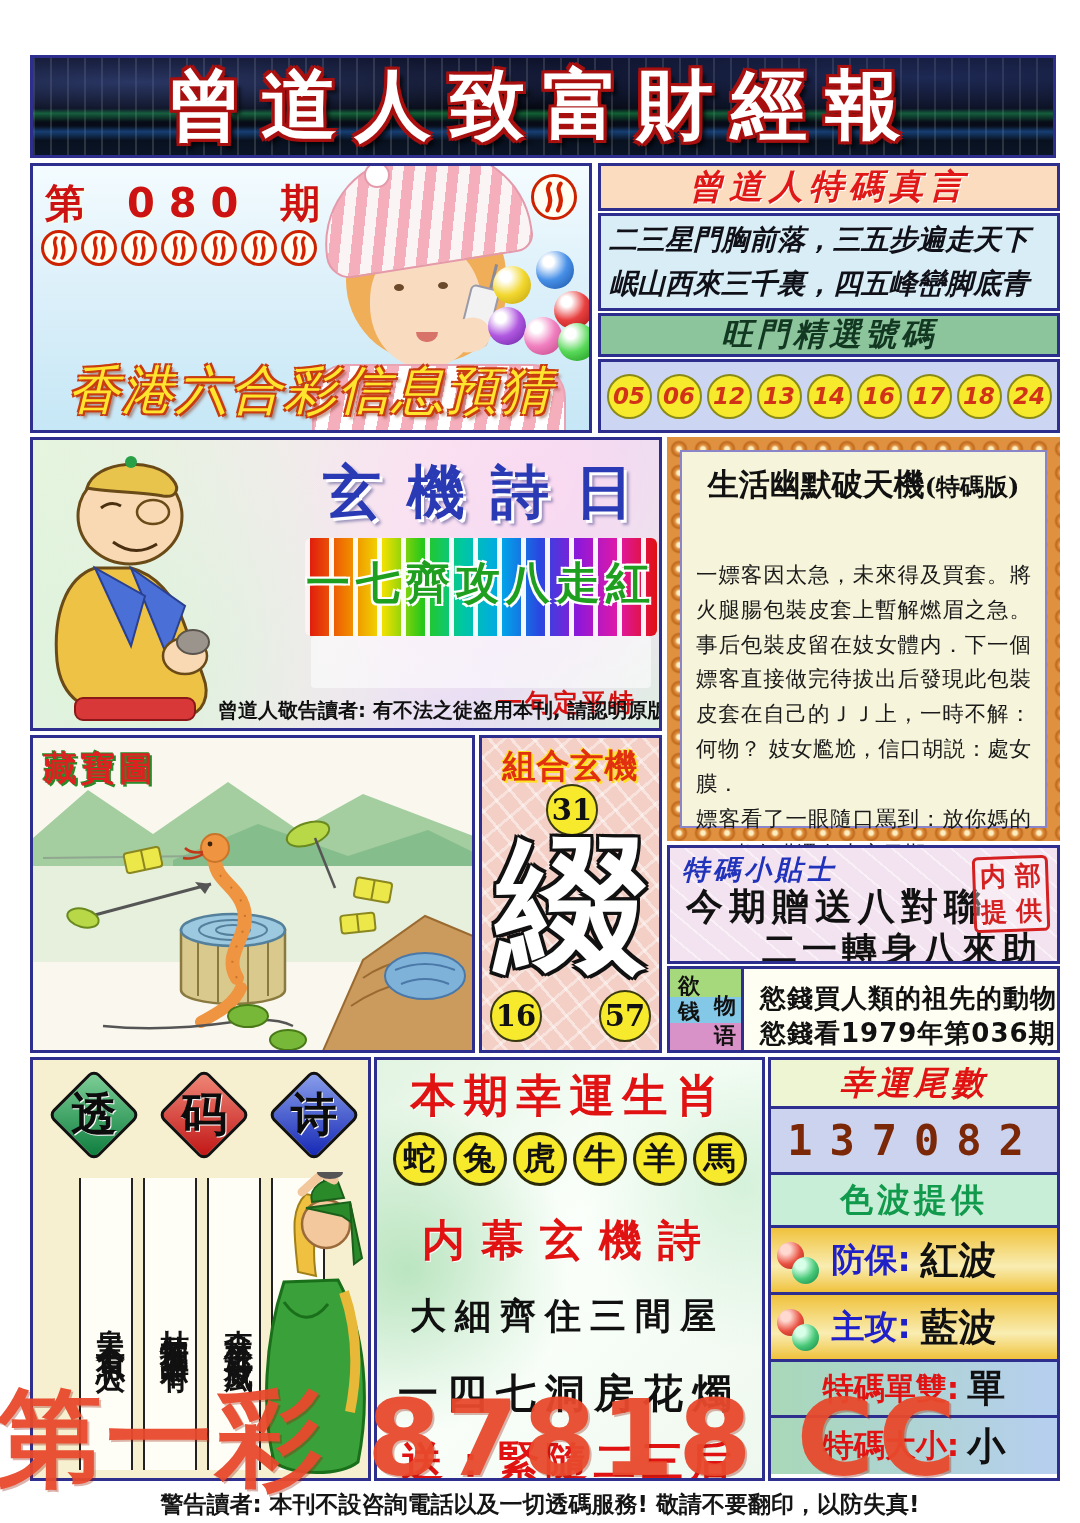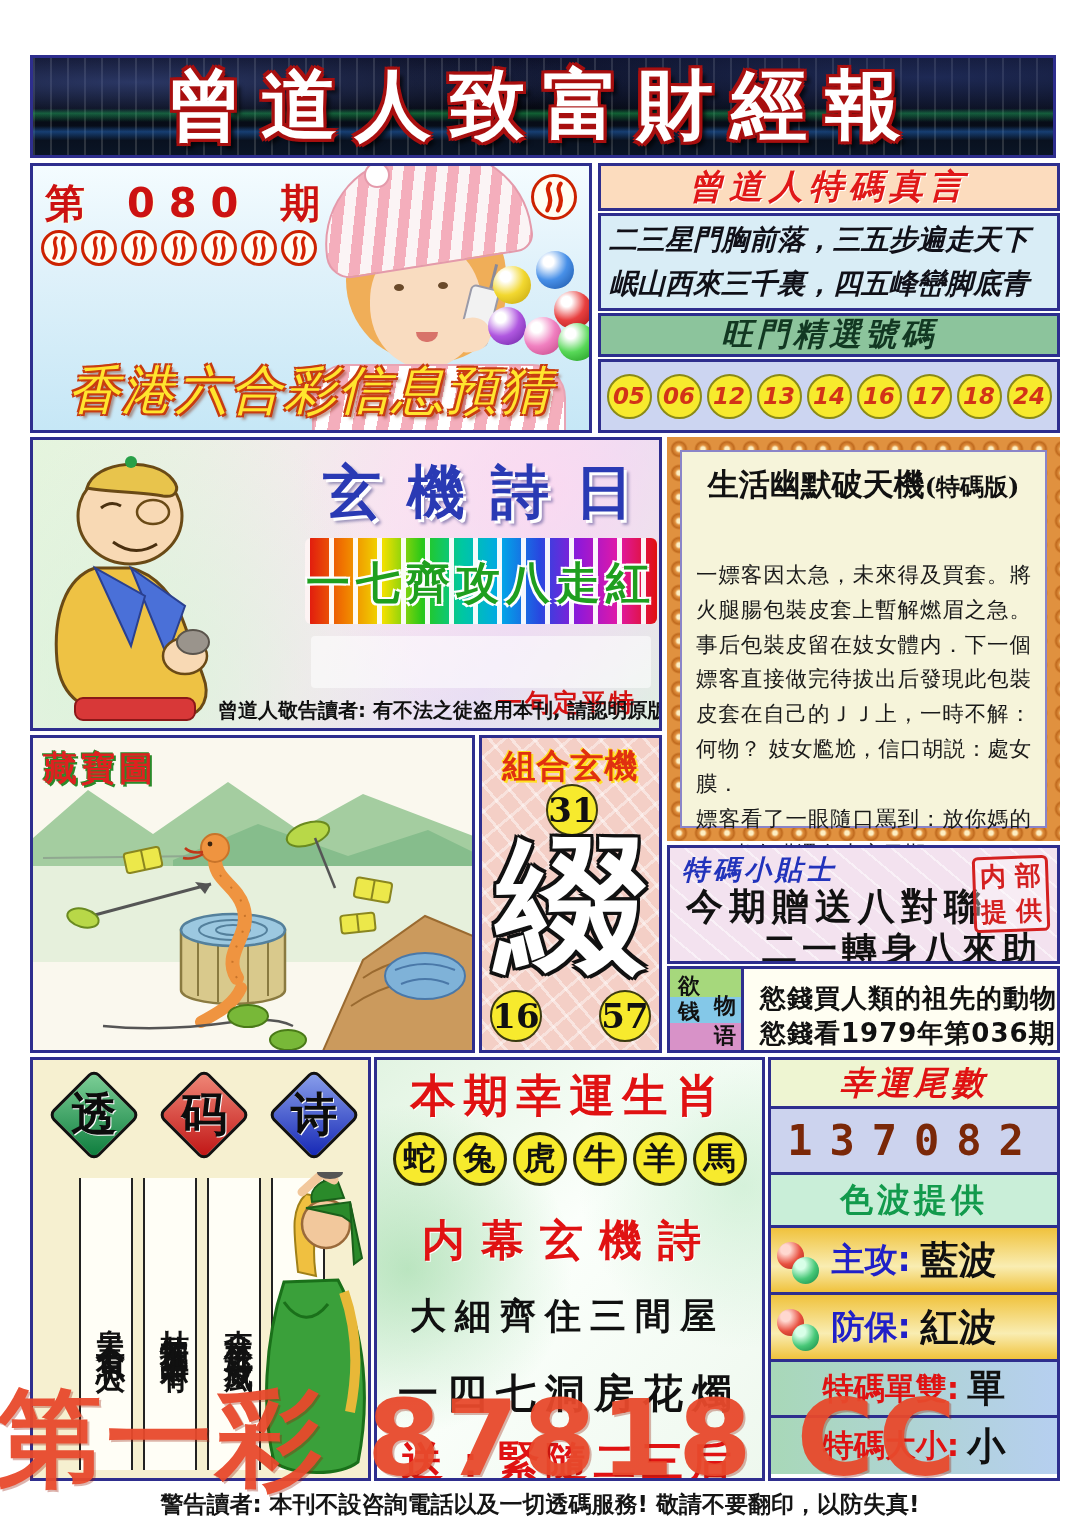--- a/index.html
+++ b/index.html
@@ -80,21 +80,21 @@
 
   
   .mystic{left:30px;top:437px;width:632px;height:294px;
     background:
       radial-gradient(circle at 82% 18%, rgba(255,215,240,.75), transparent 45%),
       radial-gradient(circle at 15% 85%, rgba(215,245,215,.8), transparent 50%),
       linear-gradient(120deg,#e6f5de,#f7e7f2 52%,#e6dff4 75%,#dff0e2);overflow:hidden;padding-left:16px;}
   .mystic-title{position:absolute;left:290px;top:14px;font-size:58px;font-weight:bold;color:#2a3ab4;
     letter-spacing:26px;white-space:nowrap;font-family:"DejaVu Serif","Liberation Serif",serif;
     text-shadow:3px 3px 0 #fff,5px 5px 3px rgba(40,40,120,.45);}
-  .rainbow{position:absolute;left:272px;top:98px;width:352px;height:86px;border-radius:6px;
+  .rainbow{position:absolute;left:272px;top:98px;width:352px;height:98px;border-radius:6px;
     background:
       repeating-linear-gradient(90deg, rgba(255,255,255,.95) 0 5px, transparent 5px 24px),
       linear-gradient(90deg,#e01010,#f07800,#f0e000,#28c818,#00c8a0,#00a8e8,#2848e0,#9018d8,#e018a8,#e01010);}
   .rainbow span{position:absolute;left:0;right:0;top:16px;text-align:center;font-size:44px;font-weight:bold;
     color:#1f9f1f;letter-spacing:6px;font-family:"DejaVu Serif","Liberation Serif",serif;
     text-shadow:2px 2px 0 #fff,-2px -2px 0 #fff,2px -2px 0 #fff,-2px 2px 0 #fff;}
   .fadedline{position:absolute;left:278px;top:196px;width:340px;height:52px;background:rgba(255,255,255,.55);
     border-radius:4px;}
   .tagline{position:absolute;right:22px;top:246px;font-size:25px;font-weight:bold;color:#d41212;
     font-family:"DejaVu Serif","Liberation Serif",serif;letter-spacing:3px;}
@@ -123,21 +123,21 @@
   .combo{left:479px;top:735px;width:183px;height:318px;
     background:
       repeating-linear-gradient(50deg, rgba(255,255,255,.45) 0 3px, transparent 3px 17px),
       repeating-linear-gradient(-40deg, rgba(255,255,255,.4) 0 3px, transparent 3px 21px),
       #f4cfc6;overflow:hidden;}
   .combo-title{position:absolute;left:0;right:0;top:6px;text-align:center;font-size:33px;font-weight:bold;
     color:#e03010;white-space:nowrap;letter-spacing:1px;
     text-shadow:2px 2px 0 #ffe020,-1px -1px 0 #ffe020;}
   .cball{position:absolute;width:52px;height:52px;border-radius:50%;background:#f7ea2d;border:2px solid #3a3a10;
     box-sizing:border-box;display:flex;align-items:center;justify-content:center;
-    font-size:34px;font-weight:bold;color:#111;font-family:"DejaVu Serif","Liberation Serif",serif;}
+    font-size:29px;font-weight:bold;color:#111;font-family:"DejaVu Serif","Liberation Serif",serif;}
   .combo-char{position:absolute;left:0;right:0;top:84px;text-align:center;font-size:150px;font-weight:bold;
     color:#fff;font-family:"DejaVu Serif","Liberation Serif",serif;line-height:1.1;
     text-shadow:3px 3px 0 #111,-3px -3px 0 #111,3px -3px 0 #111,-3px 3px 0 #111,0 3px 0 #111,0 -3px 0 #111,3px 0 0 #111,-3px 0 0 #111;}
 
   
   .tips{left:667px;top:845px;width:393px;height:119px;
     background:
       repeating-linear-gradient(40deg, rgba(255,255,255,.5) 0 2px, transparent 2px 19px),
       #f3e2ef;overflow:hidden;}
   .tips-title{position:absolute;left:12px;top:4px;font-size:27px;font-weight:bold;font-style:italic;color:#2233bb;
@@ -483,30 +483,30 @@
       <span>137082</span>
     </div>
     <div class="rrow r-wave">
       <span>色波提供</span>
     </div>
     <div class="rrow r-gold">
       <span class="pair">
           <i class="p1"></i>
           <i class="p2"></i>
         </span>
-      <span class="lbl-blue">主攻:</span>
-      <span class="val-big">藍波</span>
+      <span class="lbl-blue">防保:</span>
+      <span class="val-big">紅波</span>
     </div>
     <div class="rrow r-gold">
       <span class="pair">
           <i class="p1"></i>
           <i class="p2"></i>
         </span>
-      <span class="lbl-blue">防保:</span>
-      <span class="val-big">紅波</span>
+      <span class="lbl-blue">主攻:</span>
+      <span class="val-big">藍波</span>
     </div>
     <div class="rrow r-grn">
       <span class="lbl-red">特碼單雙:</span>
       <span class="val-big">單</span>
     </div>
     <div class="rrow r-grn">
       <span class="lbl-red">特碼大小:</span>
       <span class="val-big">小</span>
     </div>
   </div>

